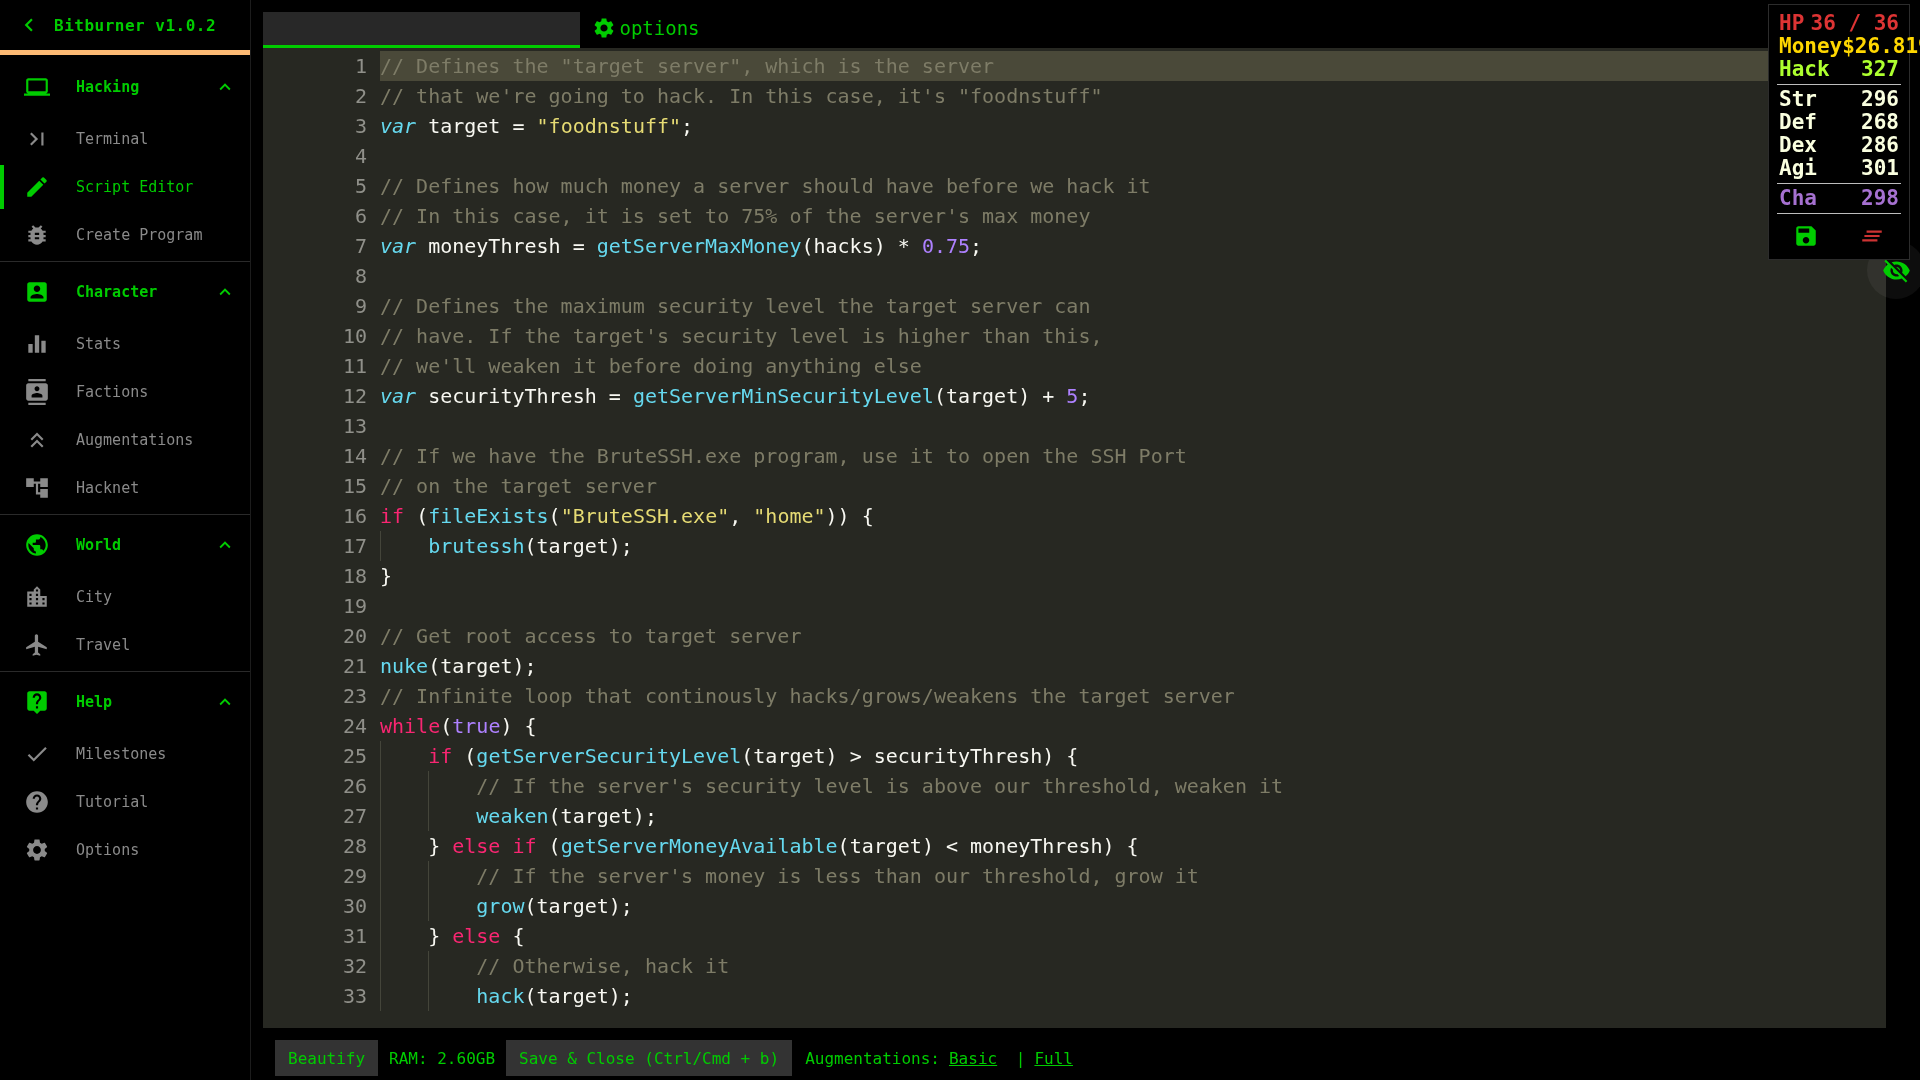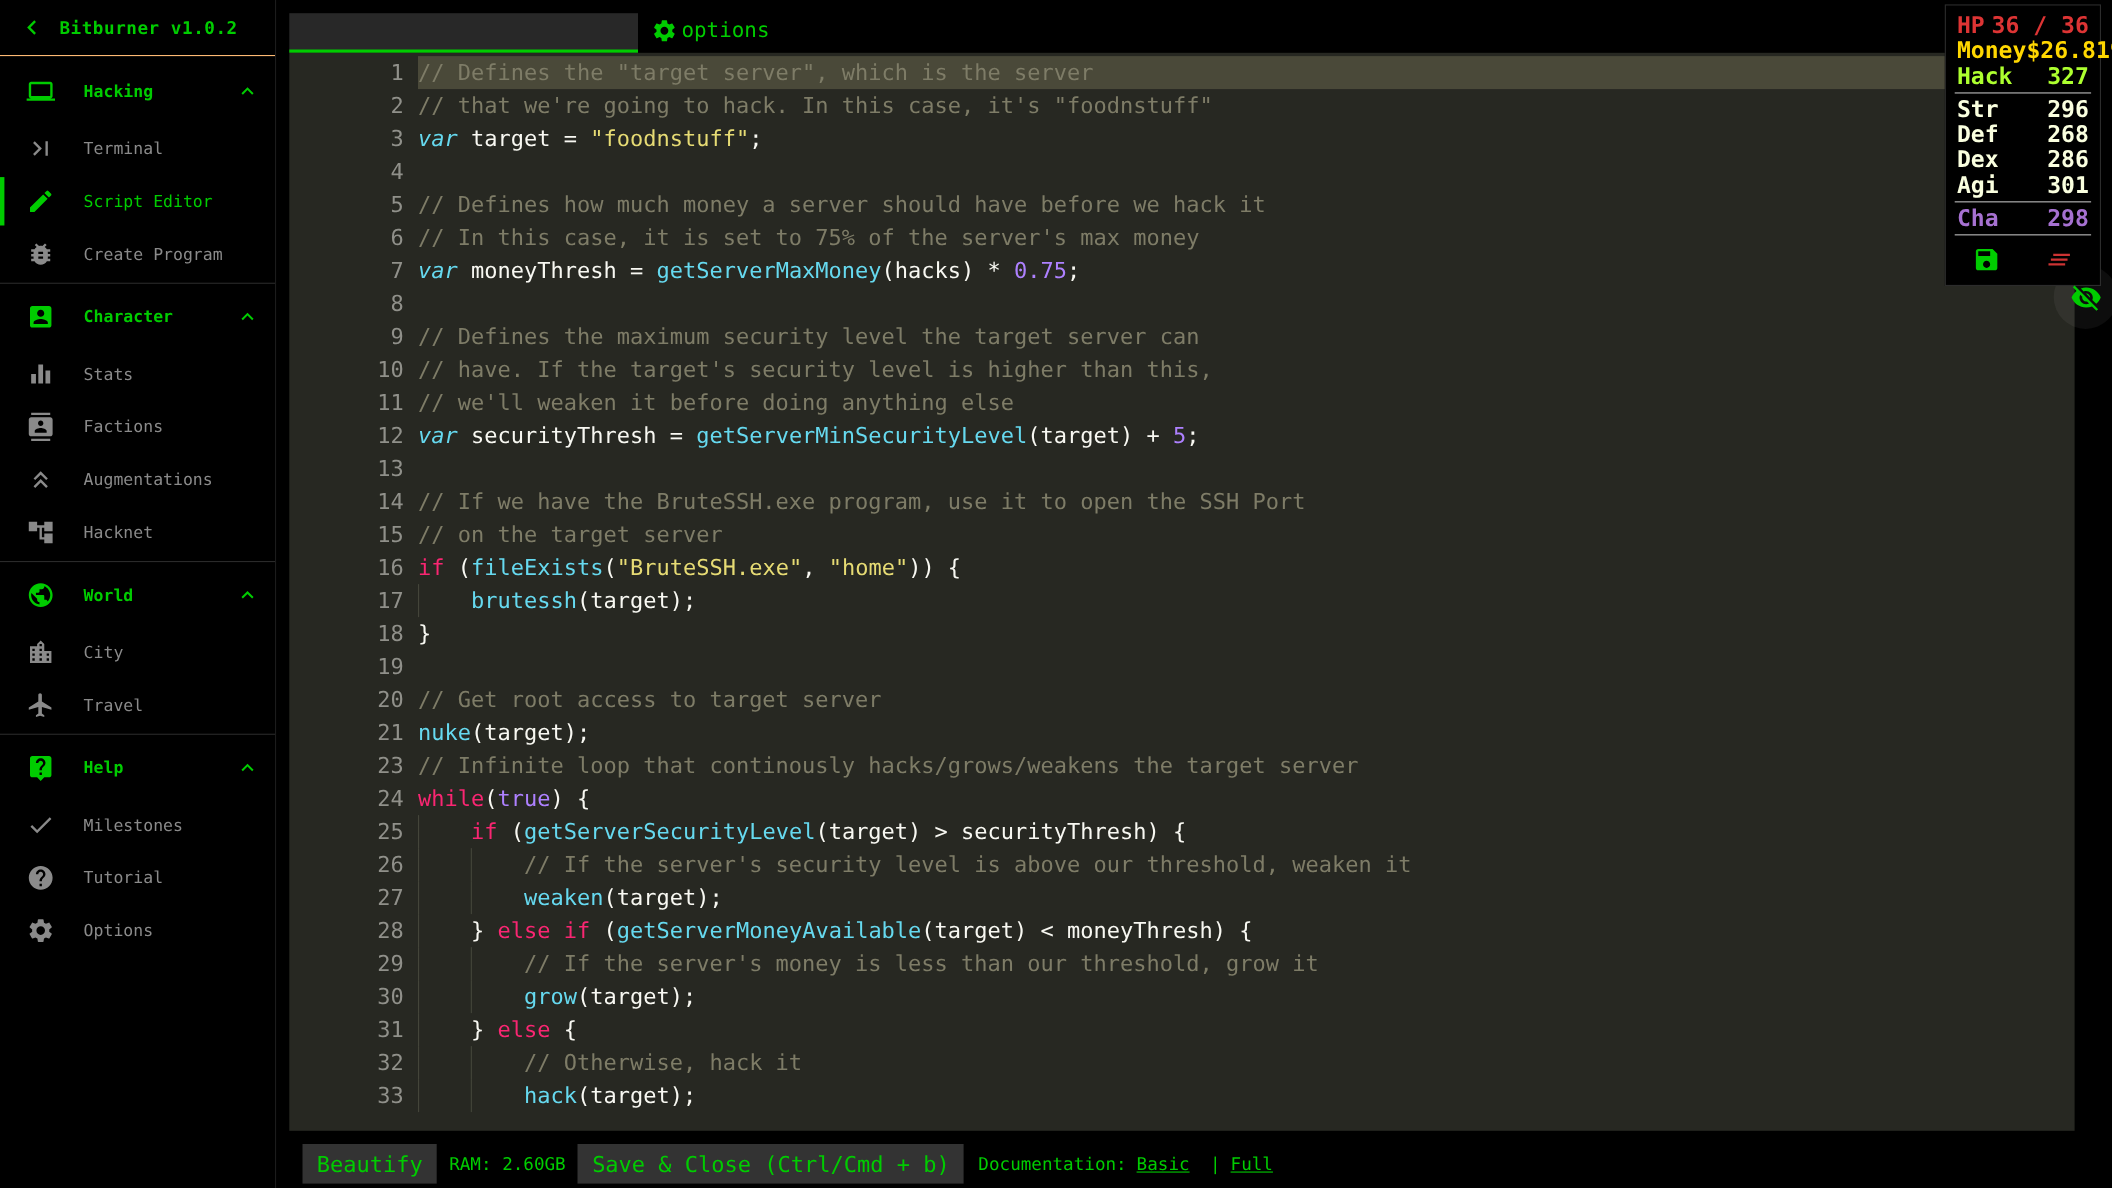--- a/index.html
+++ b/index.html
@@ -4,21 +4,21 @@
 <style>
   html,body{margin:0;padding:0;background:#000;}
   body{width:1920px;height:1080px;position:relative;overflow:hidden;
        font-family:"DejaVu Sans Mono",monospace;-webkit-font-smoothing:antialiased;}
   svg{display:block;width:100%;height:100%;fill:currentColor;}
 
   
   .sidebar{position:absolute;left:0;top:0;width:250px;height:1080px;background:#000;
            border-right:1px solid #1c1c1c;z-index:4;}
   .sb-header{height:50px;display:flex;align-items:center;padding-left:16px;
-             border-bottom:1px solid #fdba74;}
+             border-bottom:5px solid #fdba74;}
   .back-btn{width:26px;height:26px;color:var(--primary);margin-right:12px;cursor:pointer;}
   .sb-title{color:var(--primary);font-size:16px;font-weight:bold;letter-spacing:.5px;}
   #sb-sections{padding-top:4px;}
   .sb-row{display:flex;align-items:center;padding-left:24px;position:relative;cursor:pointer;}
   .sb-section-header{height:56px;color:var(--primary);font-weight:bold;}
   .sb-item{height:48px;color:#8a8a8a;}
   .sb-item.active{color:var(--primary);}
   .sb-item.active::before{content:"";position:absolute;left:0;top:2px;bottom:2px;width:4px;
                           background:var(--primary);}
   .sb-icon{width:26px;height:26px;flex:none;}
@@ -46,21 +46,21 @@
   .lc.hl{background:var(--line-hl);}
   .guide{position:absolute;top:0;bottom:0;width:1px;background:var(--guide);}
   .t-c{color:var(--c-comment);} .t-k{color:var(--c-keyword);}
   .t-s{color:var(--c-storage);font-style:italic;} .t-f{color:var(--c-func);}
   .t-str{color:var(--c-string);} .t-n{color:var(--c-number);} .t-p{color:var(--c-plain);}
 
   
   .statusbar{position:absolute;left:275px;top:1038px;height:40px;display:flex;
              align-items:center;gap:9px;color:var(--primary);font-size:16px;}
   .sb-btn{background:#333;color:var(--primary);border:none;font-family:inherit;
-          font-size:20px;height:36px;padding:0 13px;white-space:pre;cursor:pointer;}
+          font-size:16px;height:36px;padding:0 13px;white-space:pre;cursor:pointer;}
   .ram{white-space:pre;padding:0 2px;}
   .doc{white-space:pre;margin-left:4px;}
   .doc-link{color:var(--primary);text-decoration:underline;cursor:pointer;white-space:pre;}
   .doc-sep{white-space:pre;}
 
   
   .overview{position:absolute;left:1768px;top:4px;width:142px;background:#000;
             border:1px solid #2c2c2c;padding:7px 0 10px;box-sizing:border-box;z-index:6;}
   .ov-row{display:flex;justify-content:space-between;padding:0 10px;height:23px;
           line-height:23px;font-size:21px;font-weight:bold;white-space:pre;}
@@ -289,21 +289,21 @@
       <div class="code-line"><span class="ln">31</span><div class="lc"><div class="guide" style="left: 0ch;"></div><span class="t-p">    } </span><span class="t-k">else</span><span class="t-p"> {</span></div></div>
       <div class="code-line"><span class="ln">32</span><div class="lc"><div class="guide" style="left: 0ch;"></div><div class="guide" style="left: 4ch;"></div><span class="t-p">        </span><span class="t-c">// Otherwise, hack it</span></div></div>
       <div class="code-line"><span class="ln">33</span><div class="lc"><div class="guide" style="left: 0ch;"></div><div class="guide" style="left: 4ch;"></div><span class="t-p">        </span><span class="t-f">hack</span><span class="t-p">(target);</span></div></div>
     </div>
 </div>
 
 <div class="statusbar">
   <button class="sb-btn">Beautify</button>
   <span class="ram">RAM: 2.60GB</span>
   <button class="sb-btn">Save &amp; Close (Ctrl/Cmd + b)</button>
-  <span class="doc">Documentation:</span>
+  <span class="doc">Augmentations:</span>
   <span class="doc-link">Basic</span>
   <span class="doc-sep"> |</span>
   <span class="doc-link">Full</span>
 </div>
 
 <div class="overview">
   <div id="ov-rows">
       <div class="ov-row" style="color: rgb(221, 52, 52);"><span>HP</span><span>36 / 36</span></div>
       <div class="ov-row" style="color: rgb(255, 215, 0);"><span>Money</span><span>$26.819b</span></div>
       <div class="ov-row" style="color: rgb(173, 255, 47);"><span>Hack</span><span>327</span></div>

